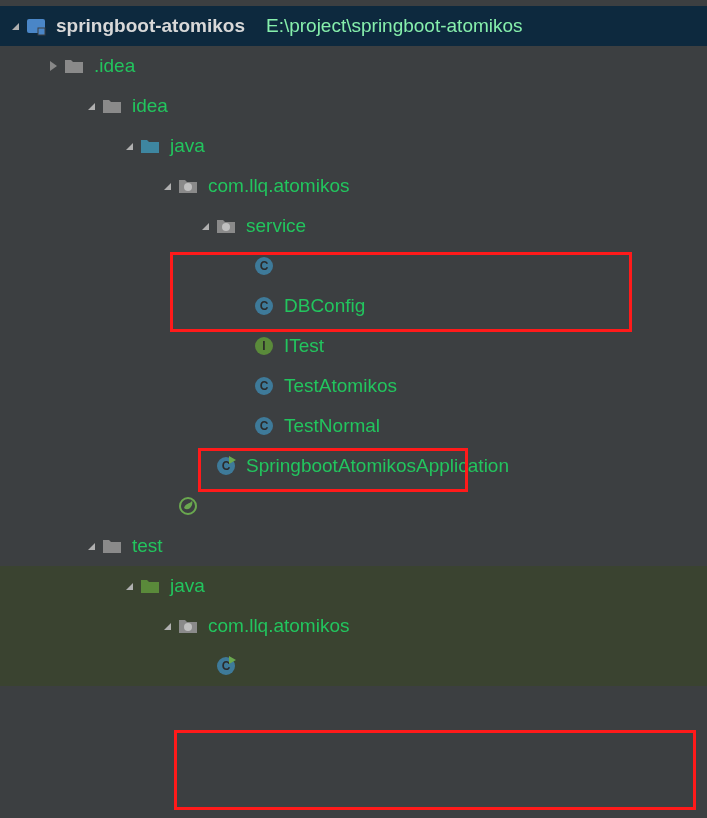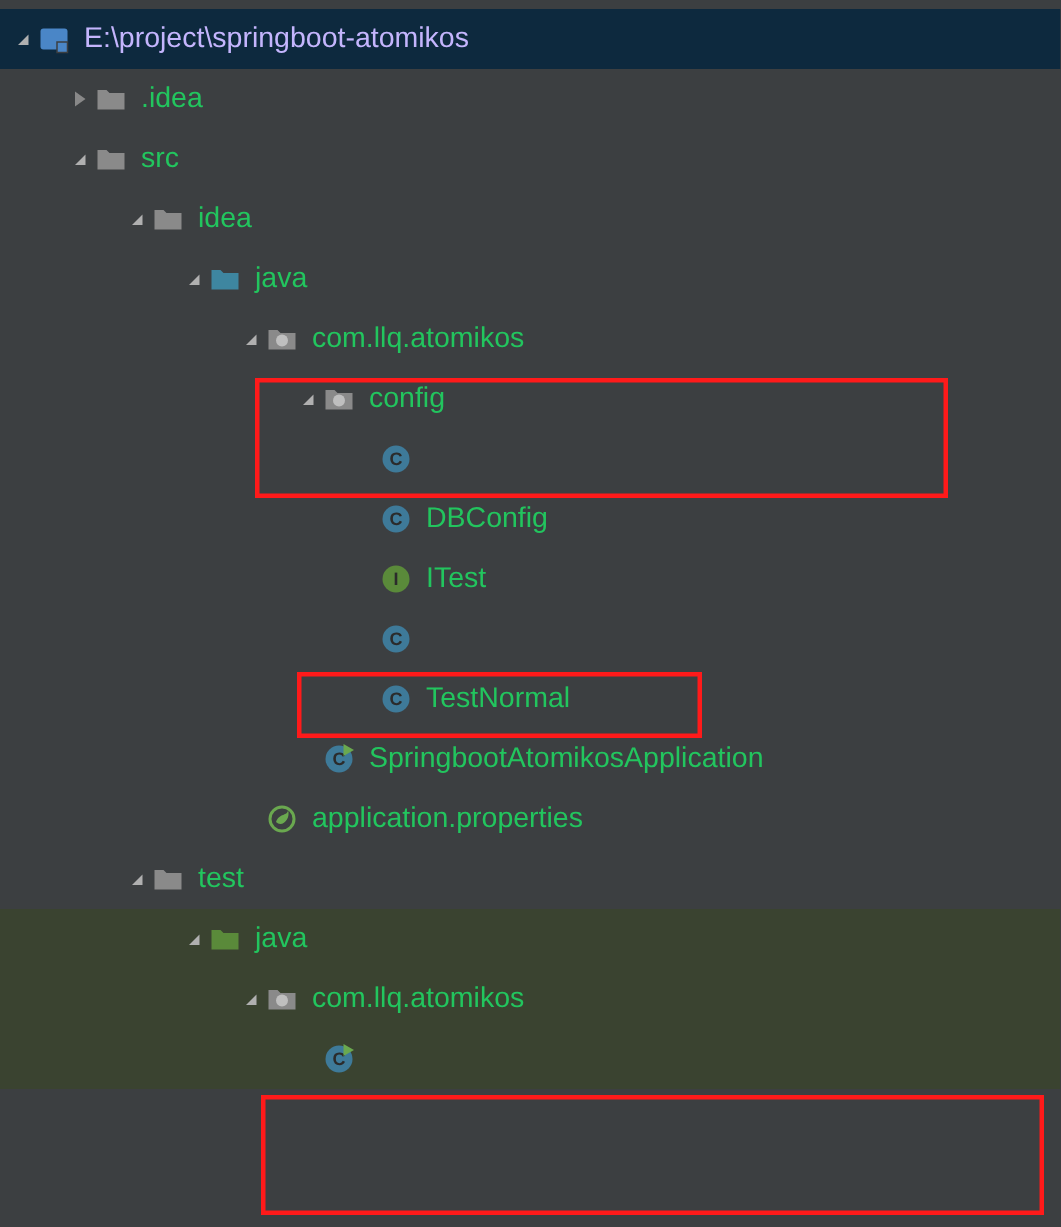--- a/index.html
+++ b/index.html
@@ -54,22 +54,22 @@
   }
   .icon svg { display:block; }
   .label {
     color: #22c55e;
   }
   .label.bold {
     font-weight: 600;
     color: #d8d8d8;
   }
   .path {
-    color: #c4b5fd;
-    margin-left: 0;
+    color: #86efac;
+    margin-left: 21px;
   }
   .highlight-box {
     position: absolute;
     border: 3px solid #ff1a1a;
     pointer-events: none;
     box-sizing: border-box;
   }
 </style>
 </head>
 <body>
@@ -81,51 +81,38 @@
         <svg width="12" height="12" viewBox="0 0 12 12">
           <path d="M10 3 L10 10 L3 10 Z" fill="#b0b0b0"></path>
         </svg>
       </span>
       <span class="icon">
         <svg width="20" height="20" viewBox="0 0 20 20">
           <rect x="1" y="3" width="18" height="14" rx="2" fill="#4a86c7"></rect>
           <rect x="12" y="12" width="7" height="7" fill="#4a86c7" stroke="#3c3f41" stroke-width="1"></rect>
         </svg>
       </span>
+      <span class="label bold">springboot-atomikos</span>
       <span class="path">E:\project\springboot-atomikos</span>
     </div>
     <div class="row">
       <span class="indent-spacer" style="width: 44px;"></span>
       <span class="arrow">
         <svg width="12" height="12" viewBox="0 0 12 12">
           <path d="M3 1 L10 6 L3 11 Z" fill="#888"></path>
         </svg>
       </span>
       <span class="icon">
         <svg width="20" height="20" viewBox="0 0 20 20">
           <path d="M1 4 h6 l2 2 h10 v11 h-18 z" fill="#8a8a8a"></path>
         </svg>
       </span>
       <span class="label">.idea</span>
     </div>
     <div class="row">
-      <span class="indent-spacer" style="width: 44px;"></span>
-      <span class="arrow">
-        <svg width="12" height="12" viewBox="0 0 12 12">
-          <path d="M10 3 L10 10 L3 10 Z" fill="#b0b0b0"></path>
-        </svg>
-      </span>
-      <span class="icon">
-        <svg width="20" height="20" viewBox="0 0 20 20">
-          <path d="M1 4 h6 l2 2 h10 v11 h-18 z" fill="#8a8a8a"></path>
-        </svg>
-      </span>
-      <span class="label">src</span>
-    </div>
-    <div class="row">
       <span class="indent-spacer" style="width: 82px;"></span>
       <span class="arrow">
         <svg width="12" height="12" viewBox="0 0 12 12">
           <path d="M10 3 L10 10 L3 10 Z" fill="#b0b0b0"></path>
         </svg>
       </span>
       <span class="icon">
         <svg width="20" height="20" viewBox="0 0 20 20">
           <path d="M1 4 h6 l2 2 h10 v11 h-18 z" fill="#8a8a8a"></path>
         </svg>
@@ -167,21 +154,21 @@
         <svg width="12" height="12" viewBox="0 0 12 12">
           <path d="M10 3 L10 10 L3 10 Z" fill="#b0b0b0"></path>
         </svg>
       </span>
       <span class="icon">
         <svg width="20" height="20" viewBox="0 0 20 20">
           <path d="M1 4 h6 l2 2 h10 v11 h-18 z" fill="#8a8a8a"></path>
           <circle cx="10" cy="11" r="4" fill="#bfbfbf"></circle>
         </svg>
       </span>
-      <span class="label">config</span>
+      <span class="label">service</span>
     </div>
     <div class="row">
       <span class="indent-spacer" style="width: 234px;"></span>
       <span class="arrow placeholder"></span>
       <span class="icon">
         <svg width="20" height="20" viewBox="0 0 20 20">
           <circle cx="10" cy="10" r="9" fill="#3e7a99"></circle>
           <text x="10" y="14" text-anchor="middle" font-size="12" font-weight="bold" fill="#2b2b2b" font-family="Arial">C</text>
         </svg>
       </span>
@@ -210,20 +197,21 @@
     </div>
     <div class="row">
       <span class="indent-spacer" style="width: 234px;"></span>
       <span class="arrow placeholder"></span>
       <span class="icon">
         <svg width="20" height="20" viewBox="0 0 20 20">
           <circle cx="10" cy="10" r="9" fill="#3e7a99"></circle>
           <text x="10" y="14" text-anchor="middle" font-size="12" font-weight="bold" fill="#2b2b2b" font-family="Arial">C</text>
         </svg>
       </span>
+      <span class="label">TestAtomikos</span>
     </div>
     <div class="row">
       <span class="indent-spacer" style="width: 234px;"></span>
       <span class="arrow placeholder"></span>
       <span class="icon">
         <svg width="20" height="20" viewBox="0 0 20 20">
           <circle cx="10" cy="10" r="9" fill="#3e7a99"></circle>
           <text x="10" y="14" text-anchor="middle" font-size="12" font-weight="bold" fill="#2b2b2b" font-family="Arial">C</text>
         </svg>
       </span>
@@ -243,21 +231,20 @@
     </div>
     <div class="row">
       <span class="indent-spacer" style="width: 158px;"></span>
       <span class="arrow placeholder"></span>
       <span class="icon">
         <svg width="20" height="20" viewBox="0 0 20 20">
           <circle cx="10" cy="10" r="8" fill="none" stroke="#6aa84f" stroke-width="2"></circle>
           <path d="M6 12 C8 6 14 8 14 4 C16 10 10 16 6 12 Z" fill="#6aa84f"></path>
         </svg>
       </span>
-      <span class="label">application.properties</span>
     </div>
     <div class="row">
       <span class="indent-spacer" style="width: 82px;"></span>
       <span class="arrow">
         <svg width="12" height="12" viewBox="0 0 12 12">
           <path d="M10 3 L10 10 L3 10 Z" fill="#b0b0b0"></path>
         </svg>
       </span>
       <span class="icon">
         <svg width="20" height="20" viewBox="0 0 20 20">

